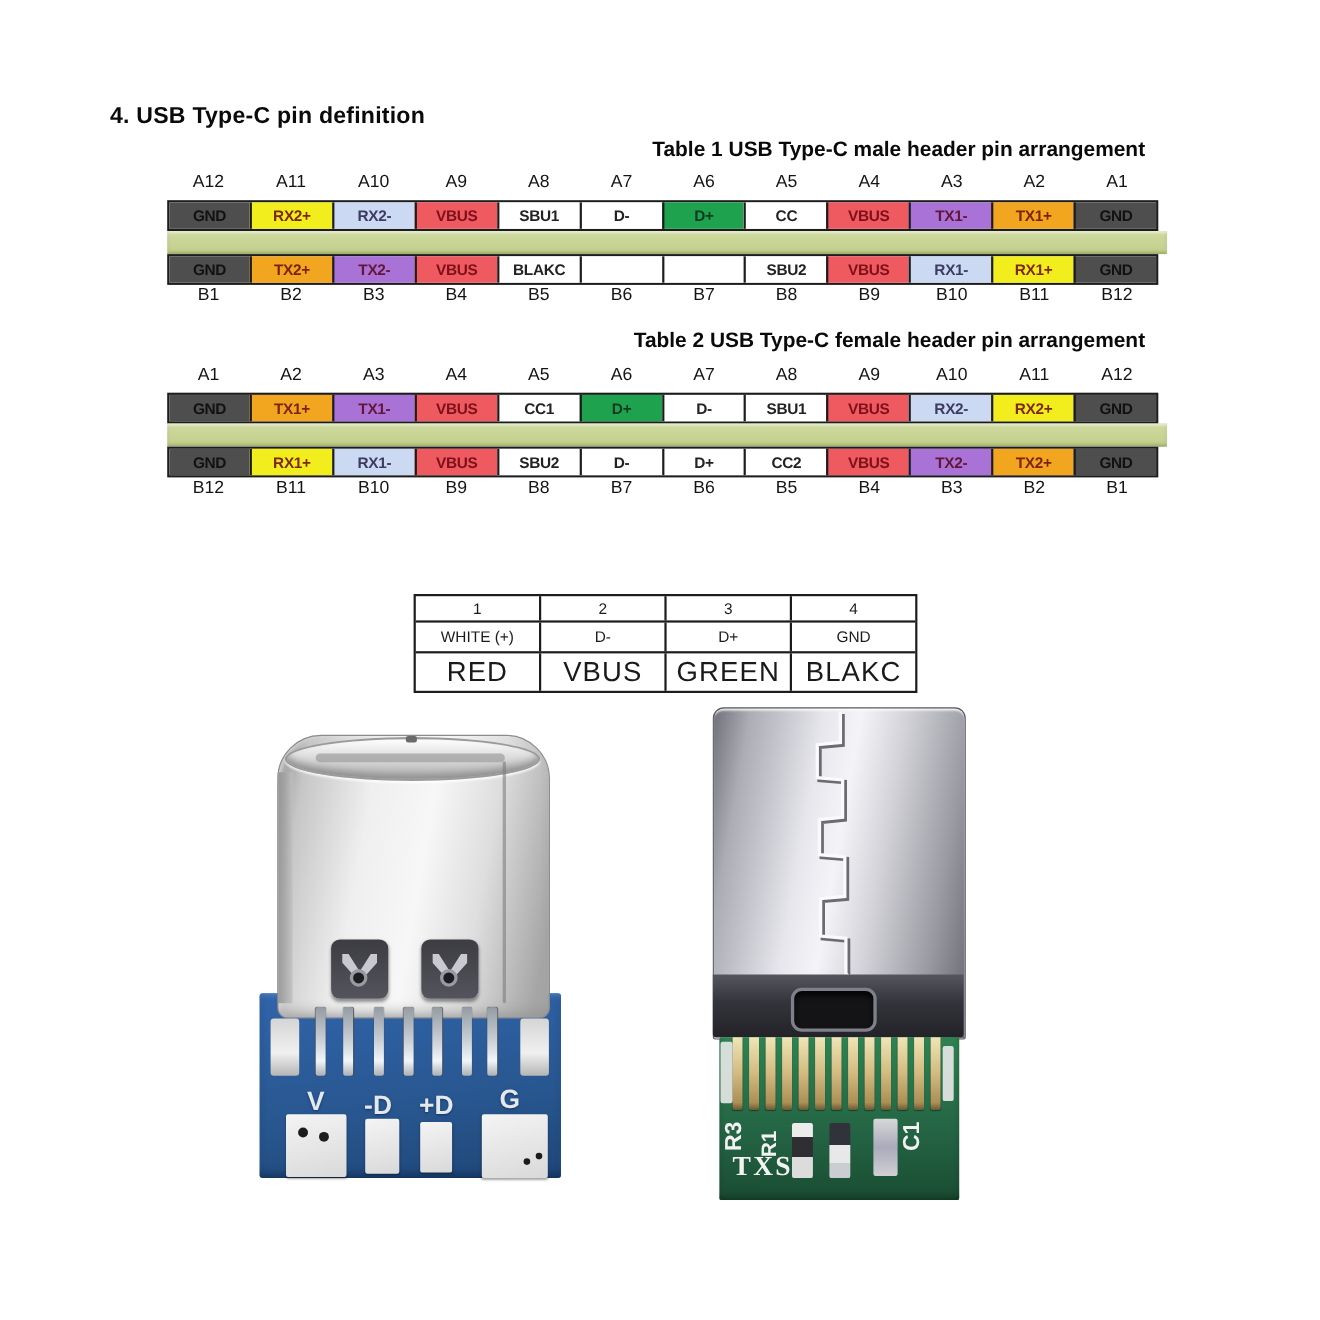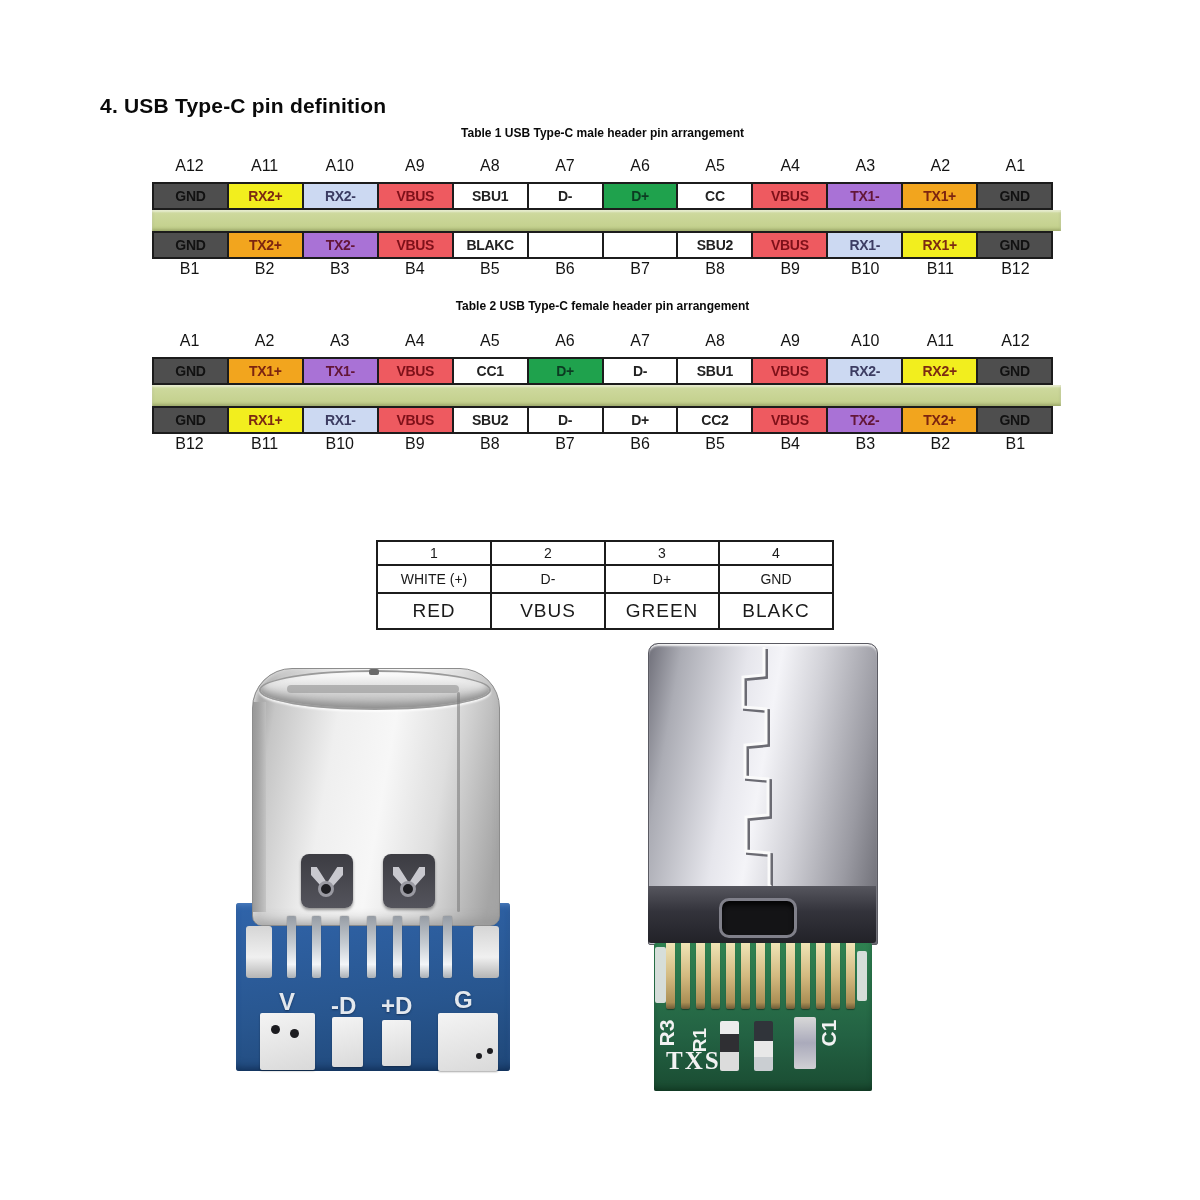--- a/index.html
+++ b/index.html
@@ -2,21 +2,21 @@
 <html><head>
 <meta charset="utf-8">
 <style>
   html,body{margin:0;padding:0;background:#fff;}
   .canvas{position:relative;width:1200px;height:1200px;background:#ffffff;
           font-family:"Liberation Sans",sans-serif;overflow:hidden;}
   .abs{position:absolute;}
 
   
   .h1{left:100px;top:94px;font-size:21px;font-weight:bold;color:#0a0a0a;letter-spacing:.2px;}
-  .tbl-title{left:152px;width:901px;text-align:center;font-size:12px;font-weight:bold;color:#0a0a0a;}
+  .tbl-title{left:140px;width:901px;text-align:right;font-size:19px;font-weight:bold;color:#0a0a0a;}
   #t1-title{top:126px;}
   #t2-title{top:299px;}
 
   
   .lblrow{left:152px;width:901px;display:flex;}
   .lblrow > div{flex:1;text-align:center;font-size:16px;color:#141414;}
   #t1-top-labels{top:157px;}
   #t1-bot-labels{top:260px;}
   #t2-top-labels{top:332px;}
   #t2-bot-labels{top:435px;}
@@ -38,21 +38,21 @@
 
   
   #t3{left:376px;top:540px;width:458px;border:2px solid #1c1c1c;box-sizing:border-box;background:#fff;}
   .t3-row{display:flex;border-top:2px solid #1c1c1c;}
   .t3-row:first-child{border-top:none;}
   .t3-row > div{flex:1;display:flex;align-items:center;justify-content:center;
                 border-left:2px solid #1c1c1c;box-sizing:border-box;color:#1a1a1a;}
   .t3-row > div:first-child{border-left:none;}
   #t3-r1{height:22px;font-size:14px;}
   #t3-r2{height:26px;font-size:14px;}
-  #t3-r3{height:34px;font-size:19px;letter-spacing:1px;}
+  #t3-r3{height:34px;font-size:25px;letter-spacing:1px;}
 
   
   #photo-female{left:235px;top:658px;width:280px;height:420px;}
   #photo-female *{position:absolute;}
   .f-pcb{left:1px;top:245px;width:274px;height:168px;border-radius:3px;
          background:linear-gradient(172deg,#3064aa,#28568f 60%,#1f4778);
          box-shadow:inset 0 -7px 10px -5px #0e2a50, inset 0 4px 6px -3px #5585c5;}
   .f-shell{left:17px;top:10px;width:246px;height:256px;border-radius:40px 40px 10px 10px;
            background:linear-gradient(100deg,#8f8f8f,#c6c6c6 10%,#efefef 32%,#f7f7f7 52%,#dedede 72%,#a5a5a5 95%);
            border:1px solid #8c8c8c;

